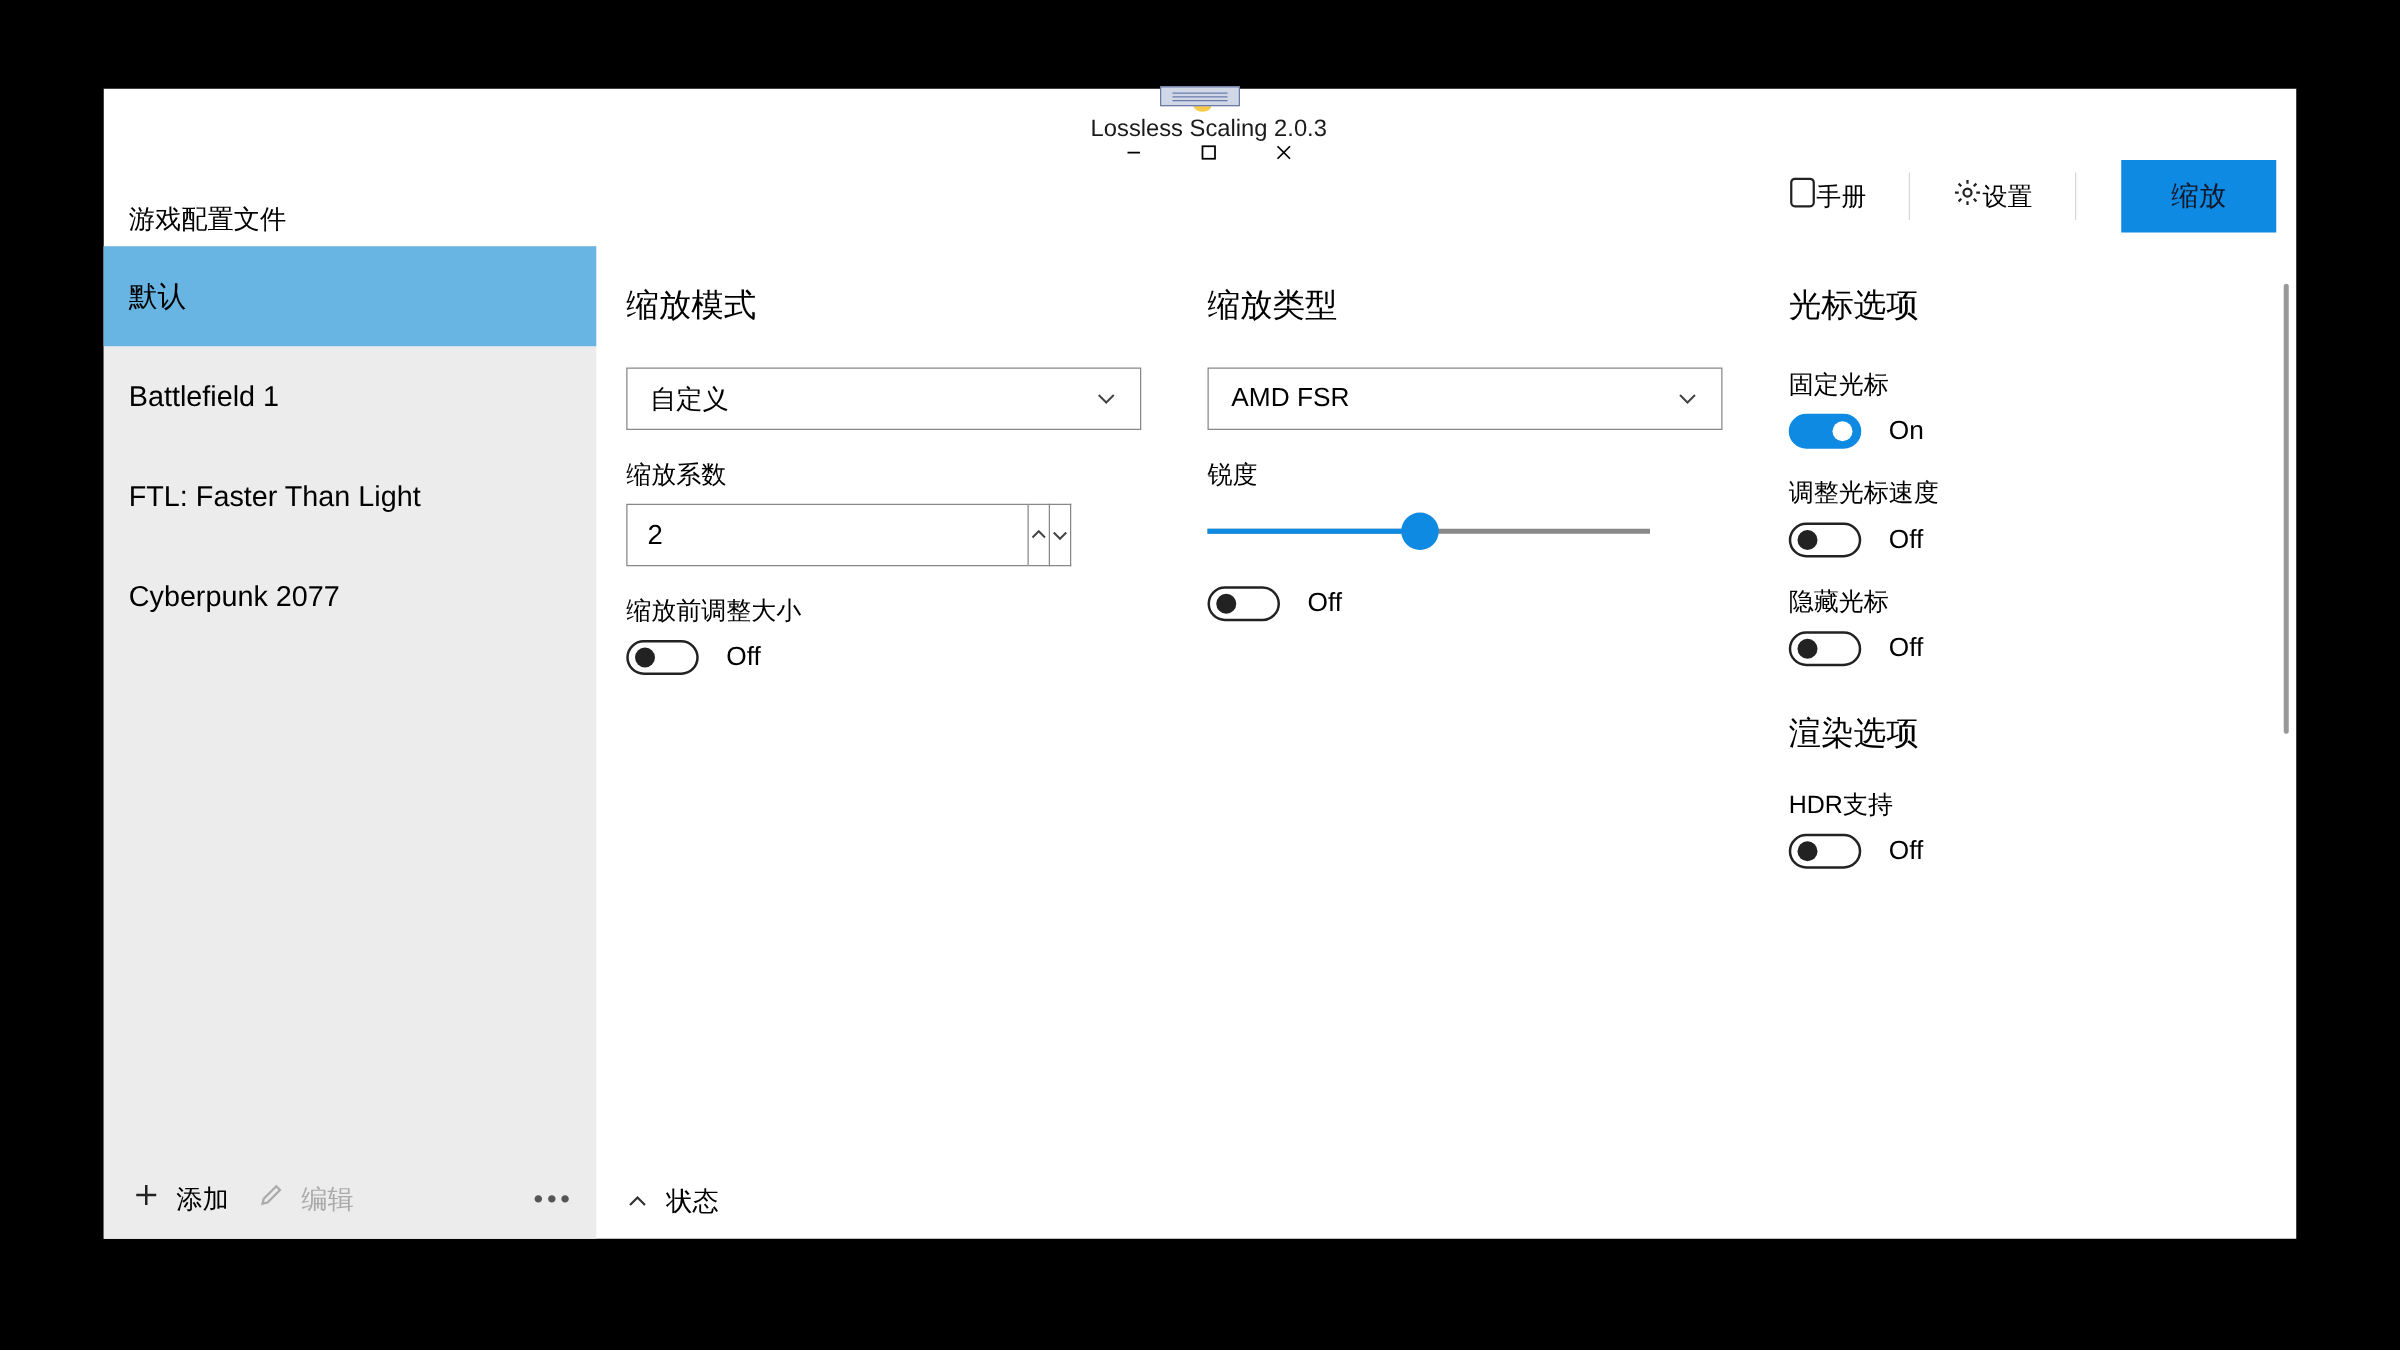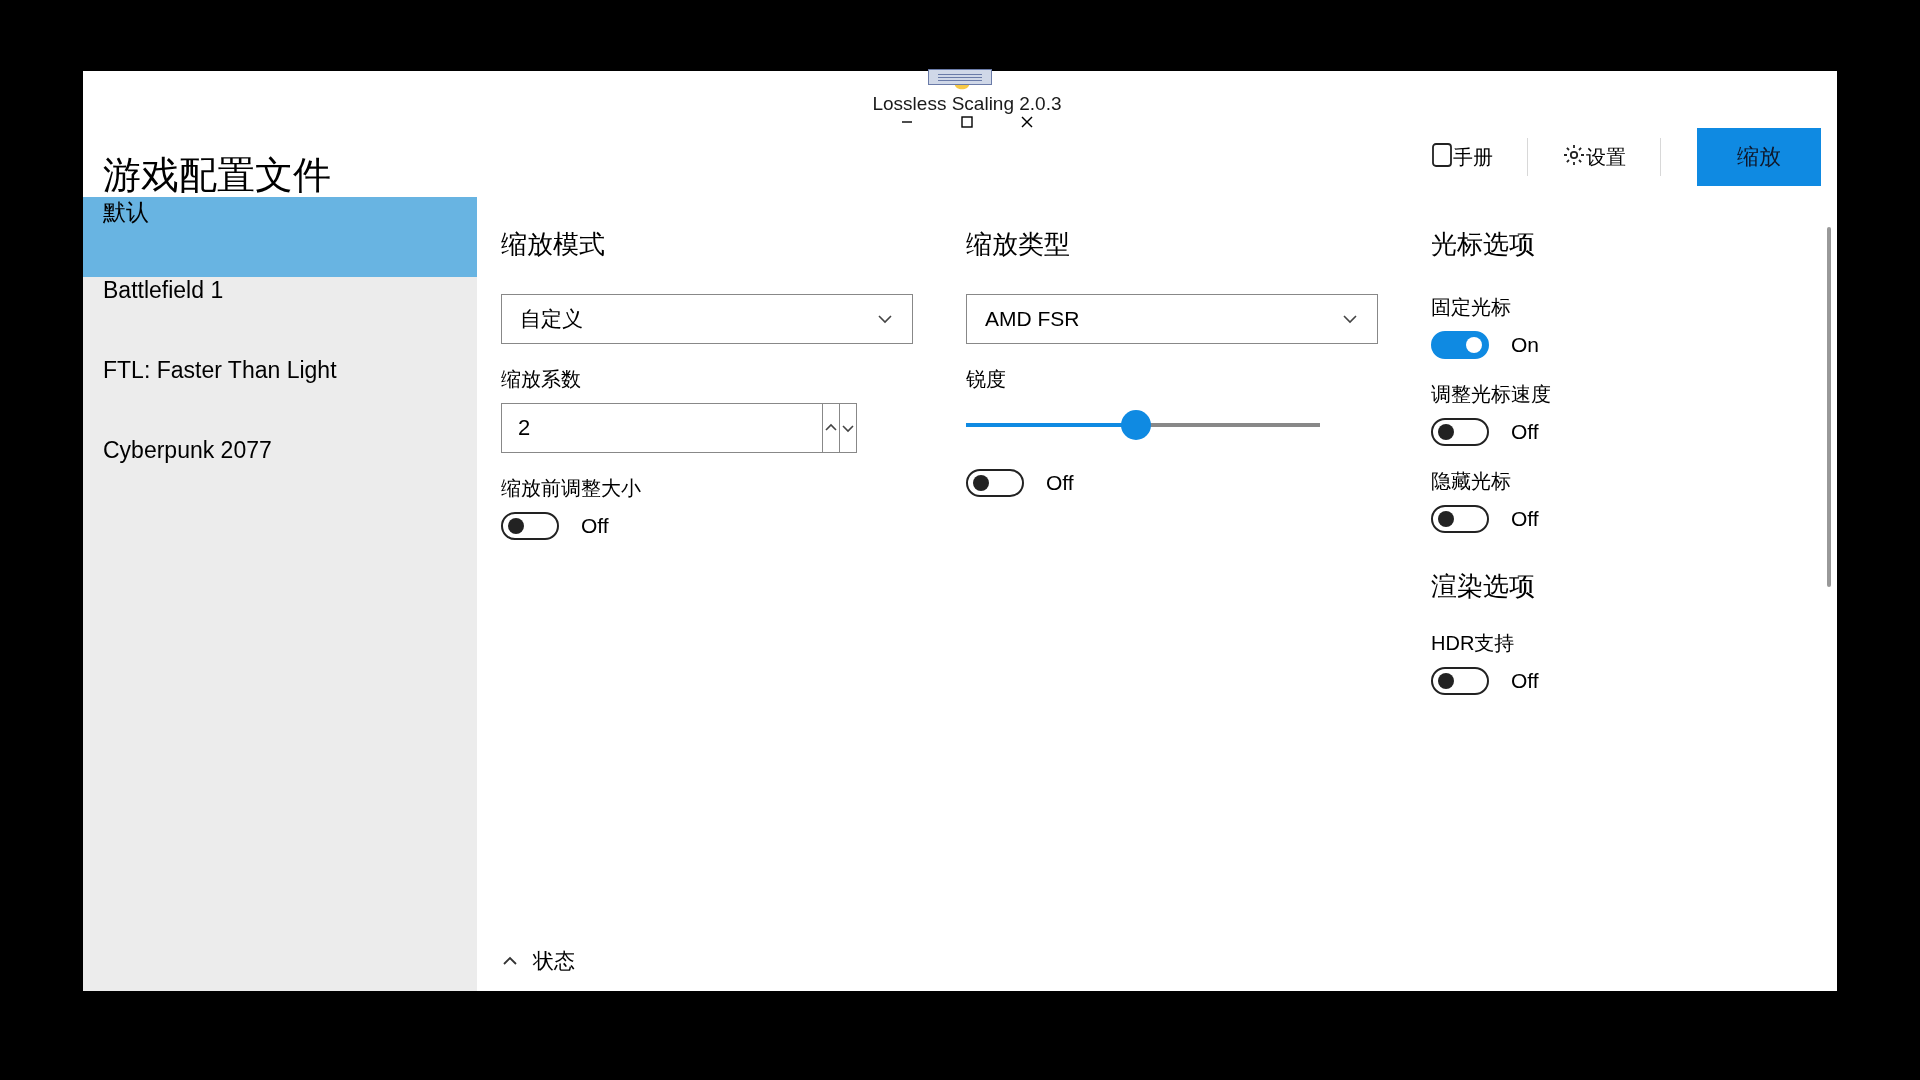--- a/index.html
+++ b/index.html
@@ -18,31 +18,31 @@
   height: 46px; display: flex; align-items: center; padding: 0 0 0 14px; flex-direction: column;
 }
 .titlebar .icon { width: 22px; height: 22px; margin-right: 10px; }
 .titlebar .title { font-size: 19px; color: #1a1a1a; flex: 1; }
 .win-controls { display: flex; height: 100%; }
 .win-btn { width: 60px; display: flex; align-items: center; justify-content: center; cursor: pointer; }
 .win-btn svg { width: 14px; height: 14px; }
 .header-row {
   height: 80px; display: flex; align-items: center; padding: 0 16px 0 20px;
 }
-.header-title { font-size: 38px; flex: 1; margin-top: 36px; }
+.header-title { font-size: 21px; flex: 1; margin-top: 36px; }
 .hdr-btn { display: flex; align-items: center; gap: 0; padding: 10px 20px; font-size: 20px; cursor: pointer; }
 .hdr-sep { width: 1px; height: 38px; background: #d8d8d8; margin: 0 14px; }
 .scale-btn {
   background: #0f8ae2; color: #0f172a; font-size: 22px; padding: 14px 40px;
   border: none; cursor: pointer; margin-left: 22px;
 }
 .body { flex: 1; display: flex; min-height: 0; }
 .sidebar { width: 394px; background: #ececec; display: flex; flex-direction: column; }
 .profile-list { flex: 1; }
-.profile-item { height: 80px; display: flex; align-items: flex-start; padding-left: 20px; font-size: 23px; cursor: pointer; }
+.profile-item { height: 80px; display: flex; align-items: center; padding-left: 20px; font-size: 23px; cursor: pointer; }
 .profile-item.active { background: #68b4e2; }
 .sidebar-footer { height: 64px; display: flex; align-items: center; gap: 24px; padding: 0 18px 0 24px; }
 .sb-btn { display: flex; align-items: center; gap: 14px; font-size: 21px; cursor: pointer; }
 .sb-btn.disabled { color: #aaa; }
 .sb-more { margin-left: auto; font-size: 22px; letter-spacing: 3px; cursor: pointer; color: #555; }
 .main { flex: 1; position: relative; }
 .main-scroll { position: absolute; inset: 0; padding: 30px 16px 0 24px; display: flex; gap: 17px; }
 .col { flex: 0 0 448px; }
 .col2 { flex: 0 0 448px; }
 .col3 { flex: 1; }
@@ -143,20 +143,36 @@
         <div class="profile-item">
             <span>Battlefield 1</span>
           </div>
         <div class="profile-item">
             <span>FTL: Faster Than Light</span>
           </div>
         <div class="profile-item">
             <span>Cyberpunk 2077</span>
           </div>
       </div>
+      <div class="sidebar-footer">
+        <div class="sb-btn">
+          <span><svg width="20" height="20" viewBox="0 0 20 20">
+                <line x1="10" y1="2" x2="10" y2="18" stroke="#222" stroke-width="2"></line>
+                <line x1="2" y1="10" x2="18" y2="10" stroke="#222" stroke-width="2"></line>
+              </svg></span>
+          <span>添加</span>
+        </div>
+        <div class="sb-btn disabled">
+          <span><svg width="20" height="20" viewBox="0 0 20 20">
+                <path fill="none" stroke="#aaa" stroke-width="1.8" d="M3 17l1-4L14 3l3 3L7 16l-4 1z"></path>
+              </svg></span>
+          <span>编辑</span>
+        </div>
+        <div class="sb-more">•••</div>
+      </div>
     </div>
 
     <div class="main">
       <div class="main-scroll">
 
         <div class="col">
           <div class="section-title">缩放模式</div>
           <div class="select">
             <span>自定义</span>
             <svg class="chev" viewBox="0 0 18 18">

